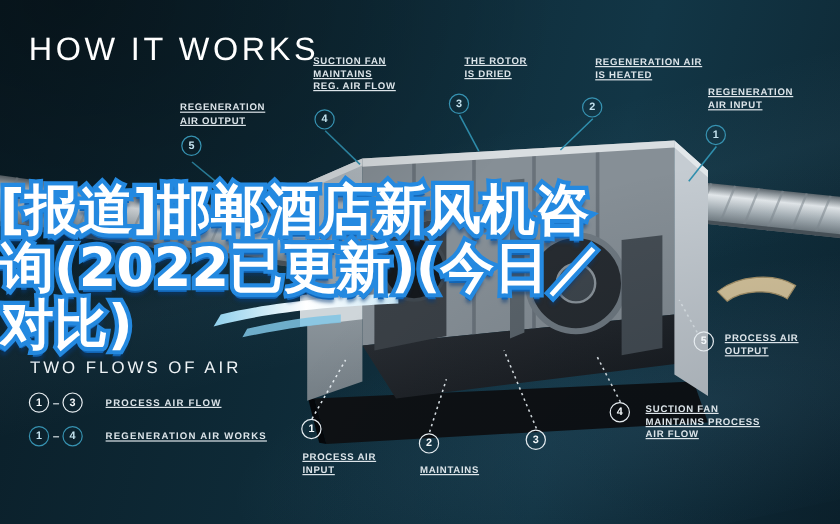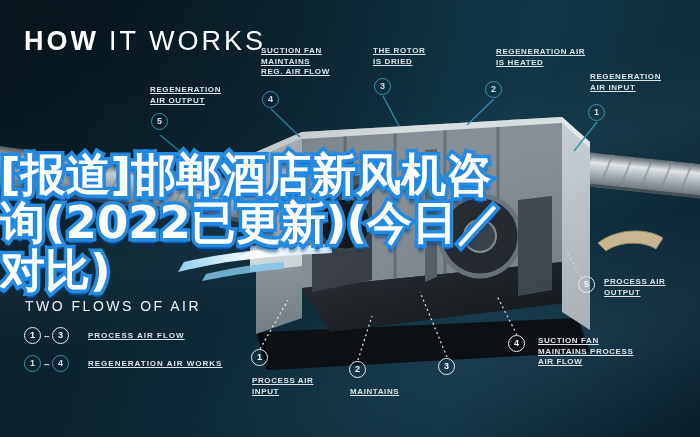--- a/index.html
+++ b/index.html
@@ -12,21 +12,21 @@
   #streak1{left:-120px;top:120px;width:1000px;height:150px;transform:rotate(-14deg);
     background:linear-gradient(rgba(140,190,215,0) 0%,rgba(140,190,215,.05) 50%,rgba(140,190,215,0) 100%);}
   #streak2{left:150px;top:230px;width:760px;height:220px;transform:rotate(-12deg);
     background:radial-gradient(ellipse at 55% 55%,rgba(90,140,170,.20),rgba(90,140,170,0) 65%);}
   #vignette{left:0;top:0;width:700px;height:437px;
     background:radial-gradient(ellipse at 8% 0%,rgba(0,0,0,.35),rgba(0,0,0,0) 45%),
                radial-gradient(ellipse at 100% 100%,rgba(0,10,20,.25),rgba(0,0,0,0) 50%);}
   #illustration{position:absolute;left:0;top:0;}
 
   #page-title{position:absolute;left:24px;top:26px;color:#ffffff;font-size:27px;letter-spacing:3px;white-space:nowrap;}
-  #page-title .bold{font-weight:700;}
+  #page-title .bold{font-weight:400;}
   #page-title .light{font-weight:300;margin-left:10px;}
 
   .label{position:absolute;font-weight:700;font-size:8px;line-height:10.5px;letter-spacing:.6px;
     color:#dce4e9;white-space:pre-line;text-decoration:underline;}
 
   .badge{position:absolute;width:15px;height:15px;border-radius:50%;border:1.5px solid #e6ecf0;
     color:#f4f8fa;font-weight:700;font-size:9px;line-height:15px;text-align:center;box-sizing:content-box;}
   .badge.teal{border-color:#3793b2;color:#c4e2ee;}
 
   #legend-heading{position:absolute;left:25px;top:298px;color:#eef3f6;font-size:14px;
@@ -161,21 +161,21 @@
 
   <div class="label" style="left:150px;top:85px">REGENERATION
 AIR OUTPUT</div>
   <div class="badge teal" style="left:151px;top:113px">5</div>
 
   <div class="label" style="left:261px;top:46px">SUCTION FAN
 MAINTAINS
 REG. AIR FLOW</div>
   <div class="badge teal" style="left:262px;top:91px">4</div>
 
-  <div class="label" style="left:373px;top:46px">THE ROTOR
+  <div class="label" style="left:387px;top:46px">THE ROTOR
 IS DRIED</div>
   <div class="badge teal" style="left:374px;top:78px">3</div>
 
   <div class="label" style="left:496px;top:47px">REGENERATION AIR
 IS HEATED</div>
   <div class="badge teal" style="left:485px;top:81px">2</div>
 
   <div class="label" style="left:590px;top:72px">REGENERATION
 AIR INPUT</div>
   <div class="badge teal" style="left:588px;top:104px">1</div>

